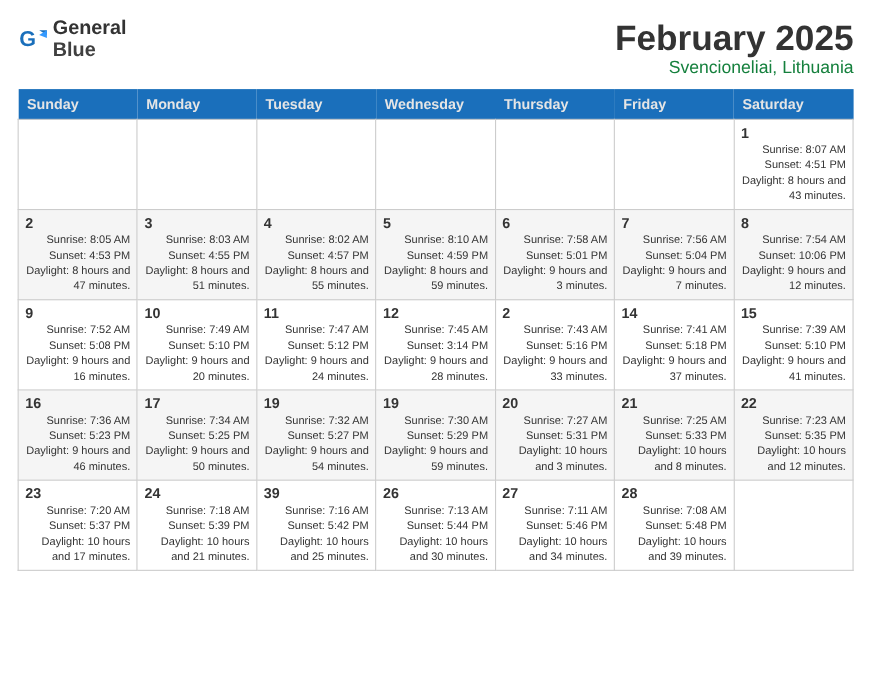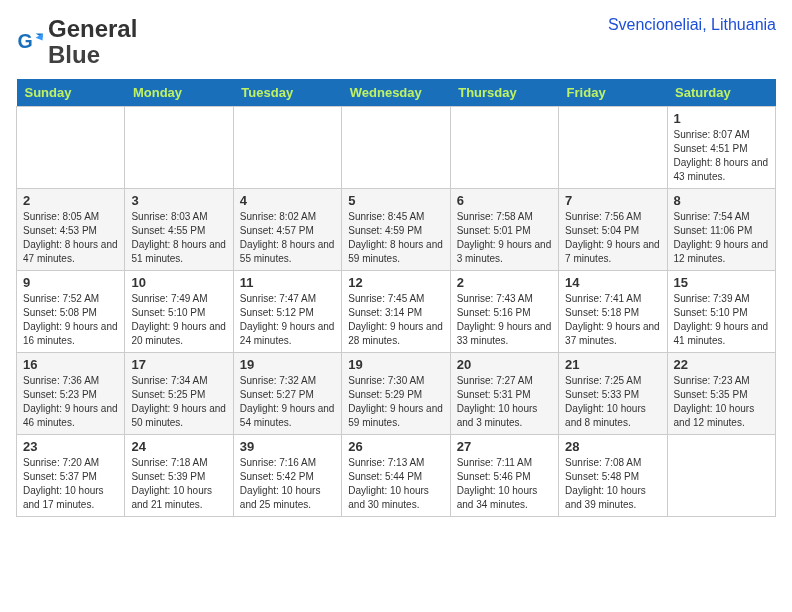--- a/index.html
+++ b/index.html
@@ -16,50 +16,50 @@
       align-items: flex-start;
       margin-bottom: 10px;
     }
     .logo {
       display: flex;
       align-items: center;
     }
     .logo-text {
       display: flex;
       flex-direction: column;
-      font-size: 24px;
+      font-size: 18px;
       font-weight: bold;
       line-height: 1.1;
     }
     .logo-general { color: #333; }
     .logo-blue { color: #404040; }
     .logo-icon {
       width: 28px;
       height: 28px;
       margin-right: 4px;
     }
     .title-block {
       text-align: right;
     }
     .month-title {
       font-size: 32px;
       font-weight: bold;
       color: #333;
     }
     .subtitle {
       font-size: 16px;
-      color: #1d4ed8;
+      color: #15803d;
     }
     .calendar {
       width: 100%;
       border-collapse: collapse;
     }
     .calendar th {
       background: #1a6fbb;
-      color: #bef264;
+      color: #e5e5e5;
       text-align: left;
       padding: 6px 8px;
       font-size: 13px;
       font-weight: bold;
     }
     .calendar td {
       border: 1px solid #ccc;
       vertical-align: top;
       padding: 4px 6px;
       width: calc(100% / 7);
@@ -70,20 +70,21 @@
       font-size: 13px;
       font-weight: bold;
       color: #333;
       display: block;
       margin-bottom: 2px;
     }
     .day-info {
       font-size: 10px;
       color: #333;
       line-height: 1.4;
+      text-align: right;
     }
     .empty-cell {
       background: #f9f9f9;
     }
     tr:nth-child(even) td {
       background: #f5f5f5;
     }
     tr:nth-child(odd) td {
       background: #fff;
     }
@@ -98,20 +99,21 @@
       <text x="2" y="28" font-size="28" fill="#1a6fbb" font-family="Arial" font-weight="bold">G</text>
       <polygon points="28,8 38,14 38,8" fill="#1a6fbb"></polygon>
       <polygon points="28,14 38,8 38,18" fill="#3399ff"></polygon>
     </svg>
     <div class="logo-text">
       <span class="logo-general">General</span>
       <span class="logo-blue">Blue</span>
     </div>
   </div>
   <div class="title-block">
+    <div class="month-title">February 2025</div>
     <div class="subtitle">Svencioneliai, Lithuania</div>
   </div>
 </div>
 
 <table class="calendar">
   <thead>
     <tr>
     <th>Sunday</th>
         <th>Monday</th>
         <th>Tuesday</th>
@@ -150,40 +152,40 @@
 Daylight: 8 hours and 51 minutes.</div>
         </td>
         <td>
           <span class="day-number">4</span>
           <div class="day-info">Sunrise: 8:02 AM
 Sunset: 4:57 PM
 Daylight: 8 hours and 55 minutes.</div>
         </td>
         <td>
           <span class="day-number">5</span>
-          <div class="day-info">Sunrise: 8:45 AM
+          <div class="day-info">Sunrise: 8:10 AM
 Sunset: 4:59 PM
 Daylight: 8 hours and 59 minutes.</div>
         </td>
         <td>
           <span class="day-number">6</span>
           <div class="day-info">Sunrise: 7:58 AM
 Sunset: 5:01 PM
 Daylight: 9 hours and 3 minutes.</div>
         </td>
         <td>
           <span class="day-number">7</span>
           <div class="day-info">Sunrise: 7:56 AM
 Sunset: 5:04 PM
 Daylight: 9 hours and 7 minutes.</div>
         </td>
         <td>
           <span class="day-number">8</span>
           <div class="day-info">Sunrise: 7:54 AM
-Sunset: 11:06 PM
+Sunset: 10:06 PM
 Daylight: 9 hours and 12 minutes.</div>
         </td>
       </tr>
       <tr>
         <td>
           <span class="day-number">9</span>
           <div class="day-info">Sunrise: 7:52 AM
 Sunset: 5:08 PM
 Daylight: 9 hours and 16 minutes.</div>
         </td>

